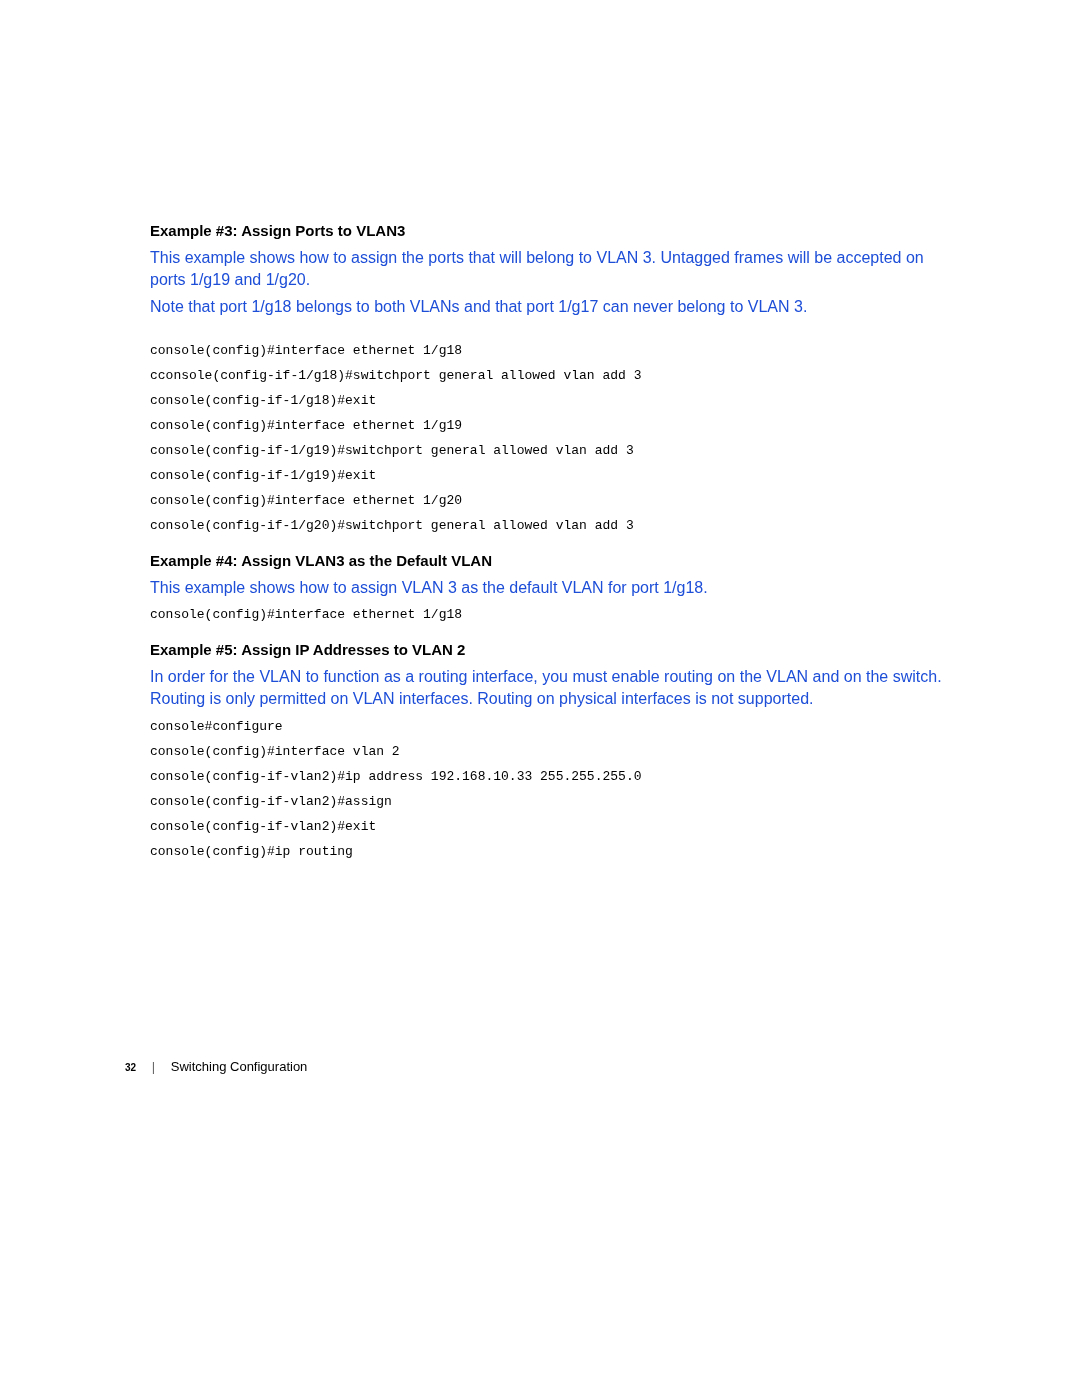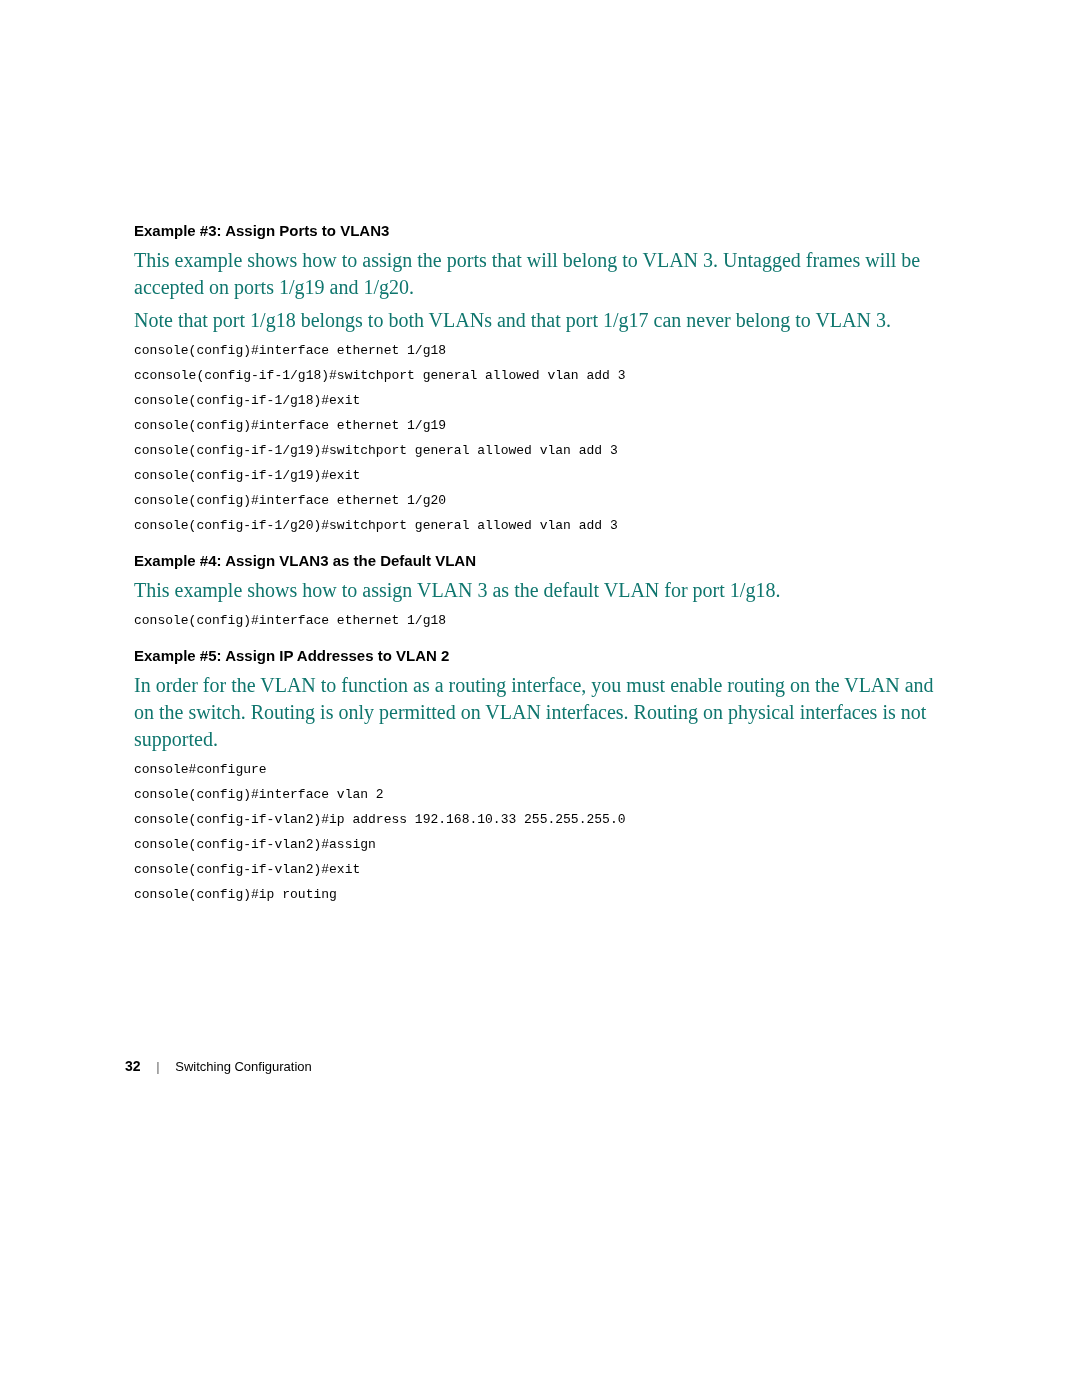--- a/index.html
+++ b/index.html
@@ -9,35 +9,35 @@
     }
     body {
       width: 1080px;
       height: 1397px;
       background: #ffffff;
       font-family: Georgia, 'Times New Roman', serif;
       position: relative;
     }
     .page-content {
       position: absolute;
-      left: 134px;
+      left: 150px;
       top: 222px;
       width: 810px;
     }
     .heading {
       font-family: Arial, Helvetica, sans-serif;
       font-weight: bold;
       font-size: 15px;
       color: #000;
       margin-bottom: 8px;
     }
     .body-text {
-      font-family: Liberation Serif, serif;
-      font-size: 20px;
-      color: #0f766e;
+      font-family: Liberation Sans, sans-serif;
+      font-size: 16px;
+      color: #1d4ed8;
       line-height: 1.35;
       margin-bottom: 6px;
     }
     .code-line {
       font-family: 'Courier New', Courier, monospace;
       font-size: 13px;
       color: #000;
       line-height: 1.0;
       margin-bottom: 12px;
       white-space: pre;
@@ -51,39 +51,39 @@
     .footer {
       position: absolute;
       left: 125px;
       bottom: 323px;
       font-family: Arial, Helvetica, sans-serif;
       font-size: 13px;
       color: #000;
     }
     .footer-page {
       font-weight: bold;
-      font-size: 14px;
+      font-size: 10px;
     }
     .footer-sep {
       margin: 0 12px;
       color: #666;
     }
     .footer-title {
       font-weight: normal;
     }
   </style>
 </head>
 <body>
 
 <div class="page-content">
 
   <div class="section">
     <div class="heading">Example #3: Assign Ports to VLAN3</div>
     <div class="body-text">This example shows how to assign the ports that will belong to VLAN 3. Untagged frames will be accepted on ports 1/g19 and 1/g20.</div>
-    <div class="body-text" style="margin-bottom:10px;">Note that port 1/g18 belongs to both VLANs and that port 1/g17 can never belong to VLAN 3.</div>
+    <div class="body-text" style="margin-bottom:26px;">Note that port 1/g18 belongs to both VLANs and that port 1/g17 can never belong to VLAN 3.</div>
     <div class="code-line">console(config)#interface ethernet 1/g18</div>
     <div class="code-line">cconsole(config-if-1/g18)#switchport general allowed vlan add 3</div>
     <div class="code-line">console(config-if-1/g18)#exit</div>
     <div class="code-line">console(config)#interface ethernet 1/g19</div>
     <div class="code-line">console(config-if-1/g19)#switchport general allowed vlan add 3</div>
     <div class="code-line">console(config-if-1/g19)#exit</div>
     <div class="code-line">console(config)#interface ethernet 1/g20</div>
     <div class="code-line">console(config-if-1/g20)#switchport general allowed vlan add 3</div>
   </div>
 

